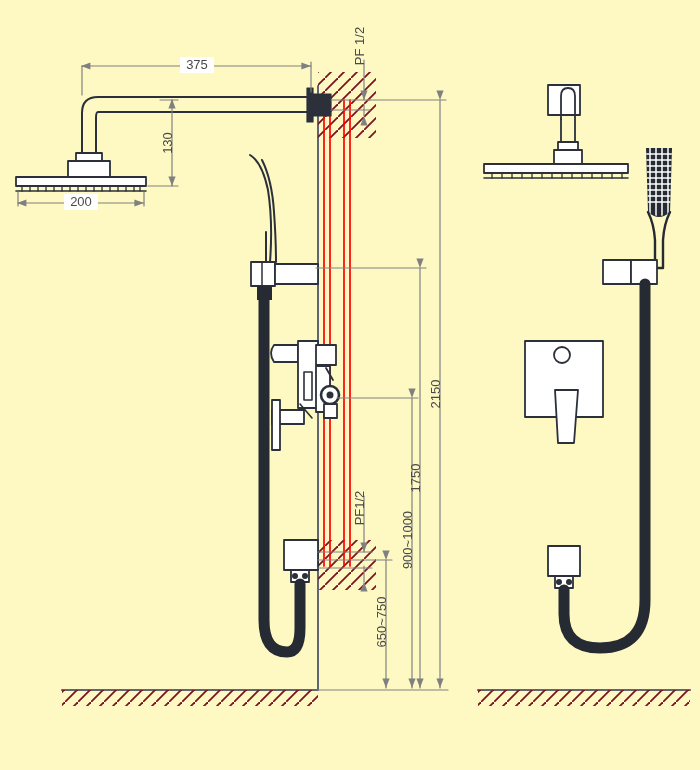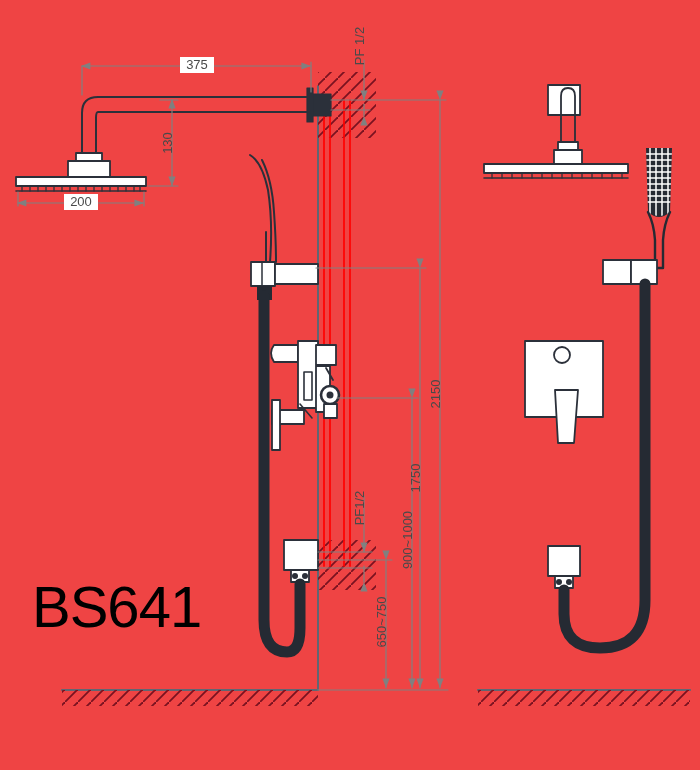--- a/index.html
+++ b/index.html
@@ -1,17 +1,17 @@
 <!DOCTYPE html>
 <html><head>
 <meta charset="utf-8">
 <style>
   html,body{margin:0;padding:0;background:#ffffff;}
   body{width:700px;height:770px;font-family:"Liberation Sans",sans-serif;overflow:hidden;}
-  #stage{position:relative;width:700px;height:770px;background:#ef4444;}
+  #stage{position:relative;width:700px;height:770px;background:#fef9c3;}
   svg{display:block;}
   .model-number{
     position:absolute;
     font-family:"Liberation Sans",sans-serif;
     font-size:58px;
     font-weight:400;
     color:#000000;
     letter-spacing:-1px;
     left:32px;
     top:578px;
@@ -321,15 +321,14 @@
 
     <g>
       <line x1="478" y1="690" x2="690" y2="690" stroke="#606672" stroke-width="2.2"></line>
       <rect x="478" y="690" width="212" height="16" fill="url(#hatchGround)"></rect>
     </g>
   </g>
 
   </g>
 </svg>
 
-<div class="model-number">BS641</div>
 
 </div>
 
 </body></html>

